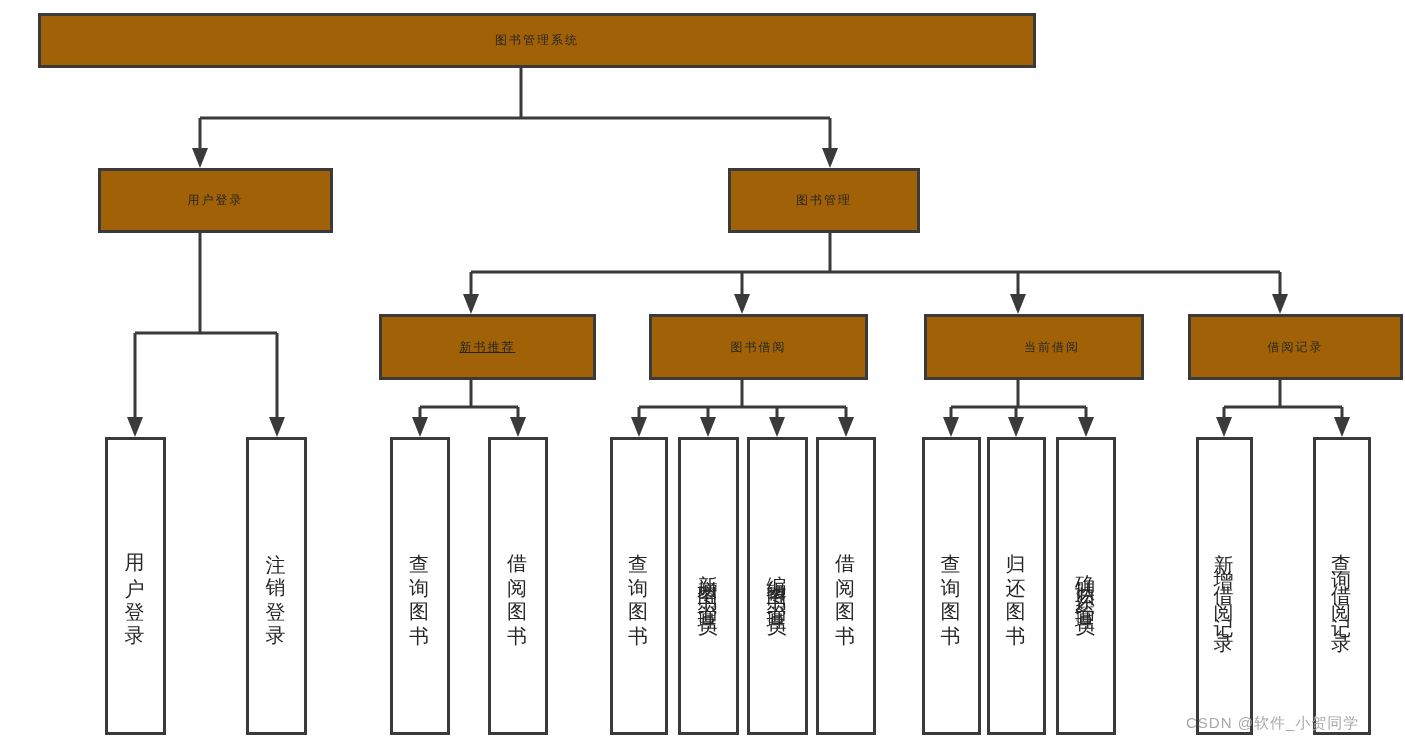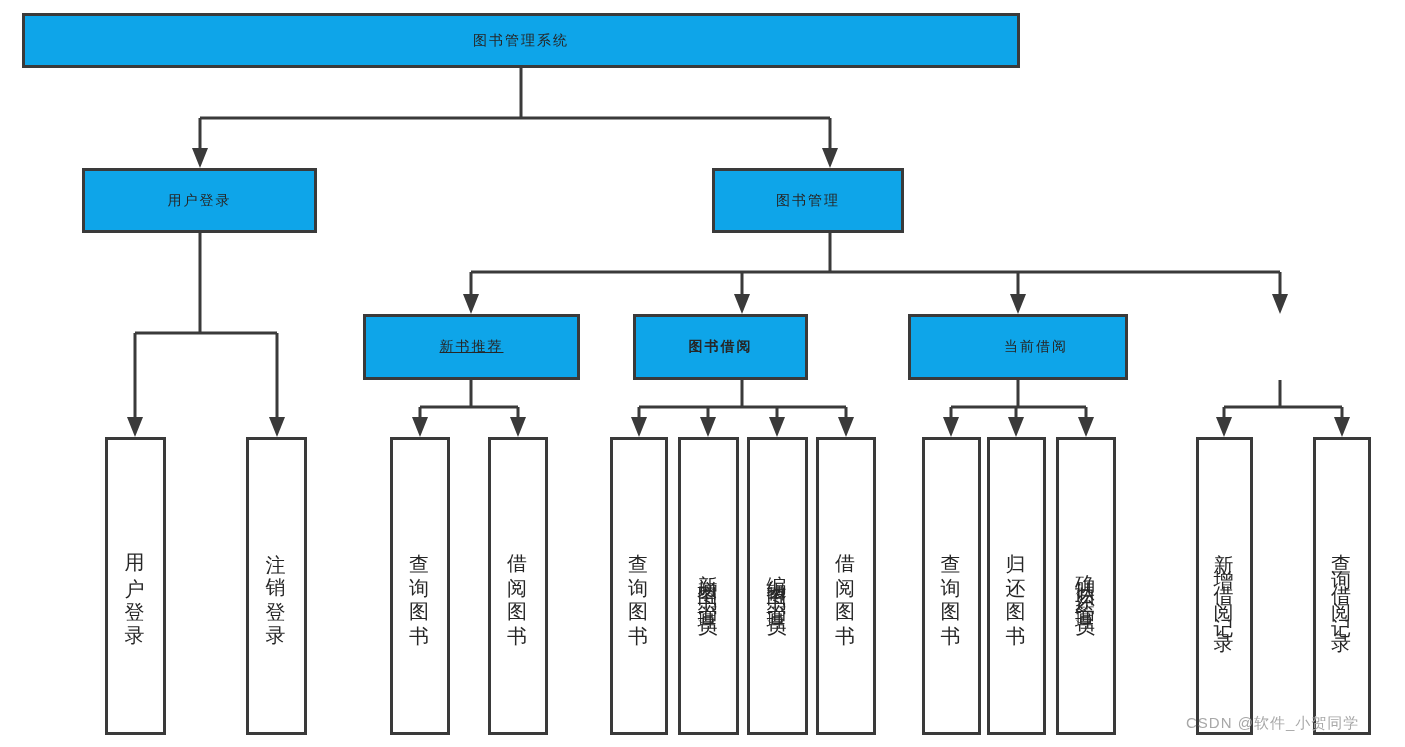--- a/index.html
+++ b/index.html
@@ -14,24 +14,25 @@
     position:relative;
     width:1405px;height:747px;
     background:#ffffff;
     overflow:hidden;
   }
   #connectors{position:absolute;left:0;top:0;z-index:1;}
   .hnode{
     position:absolute;
     box-sizing:border-box;
     border:3px solid var(--line);
-    background:#0ea5e9;
+    background:#a16207;
     display:flex;align-items:center;justify-content:center;
-    font-size:14px;letter-spacing:2px;color:var(--text);
+    font-size:12px;letter-spacing:2px;color:var(--text);
     z-index:2;
+    margin-left:16px;
   }
   .leaf{
     position:absolute;
     top:437px;height:298px;
     box-sizing:border-box;
     border:3px solid var(--line);
     background:#ffffff;
     display:flex;align-items:center;justify-content:center;
     writing-mode:vertical-rl;
     text-orientation:mixed;
@@ -95,22 +96,23 @@
       <polygon points="1334,417 1350,417 1342,437"></polygon>
     </g>
   </svg>
 
   <div class="hnode" style="left:22px;top:13px;width:998px;height:55px;">图书管理系统</div>
 
   <div class="hnode" style="left:82px;top:168px;width:235px;height:65px;">用户登录</div>
   <div class="hnode" style="left:712px;top:168px;width:192px;height:65px;">图书管理</div>
 
   <div class="hnode" style="left:363px;top:314px;width:217px;height:66px;text-decoration:underline;">新书推荐</div>
-  <div class="hnode" style="left:633px;top:314px;width:175px;height:66px;font-weight:bold;">图书借阅</div>
+  <div class="hnode" style="left:633px;top:314px;width:219px;height:66px;">图书借阅</div>
   <div class="hnode" style="left:908px;top:314px;width:220px;height:66px;padding-left:36px;">当前借阅</div>
+  <div class="hnode" style="left:1172px;top:314px;width:215px;height:66px;">借阅记录</div>
 
   <div class="leaf spread4" style="left:105px;width:61px;">用户登录</div>
   <div class="leaf spread4" style="left:246px;width:61px;">注销登录</div>
 
   <div class="leaf spread4" style="left:390px;width:60px;">查询图书</div>
   <div class="leaf spread4" style="left:488px;width:60px;">借阅图书</div>
 
   <div class="leaf spread4" style="left:610px;width:58px;">查询图书</div>
   <div class="leaf" style="left:678px;width:61px;">新增图书（管理员）</div>
   <div class="leaf" style="left:747px;width:61px;">编辑图书（管理员）</div>

